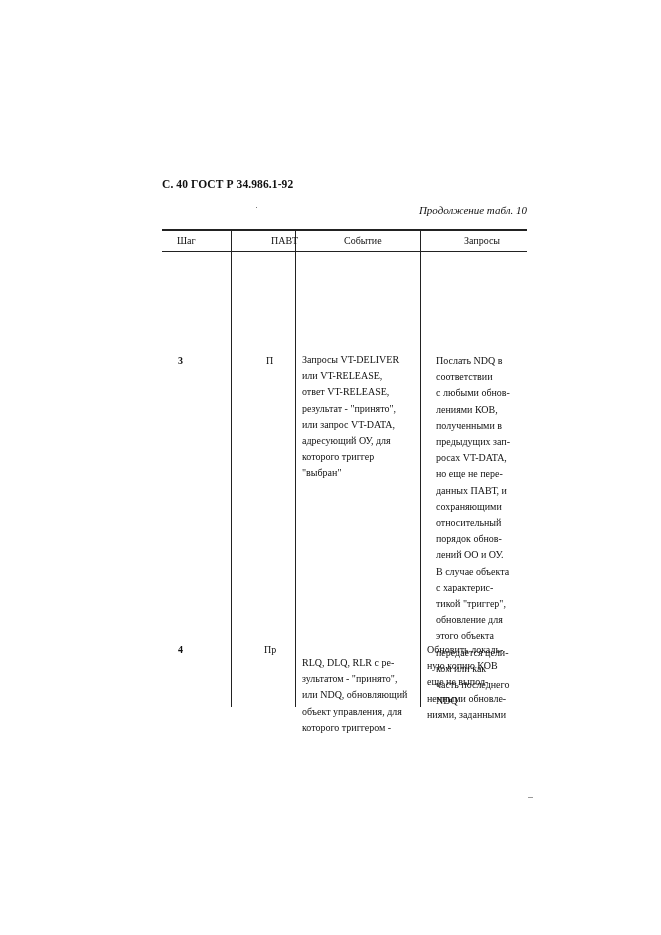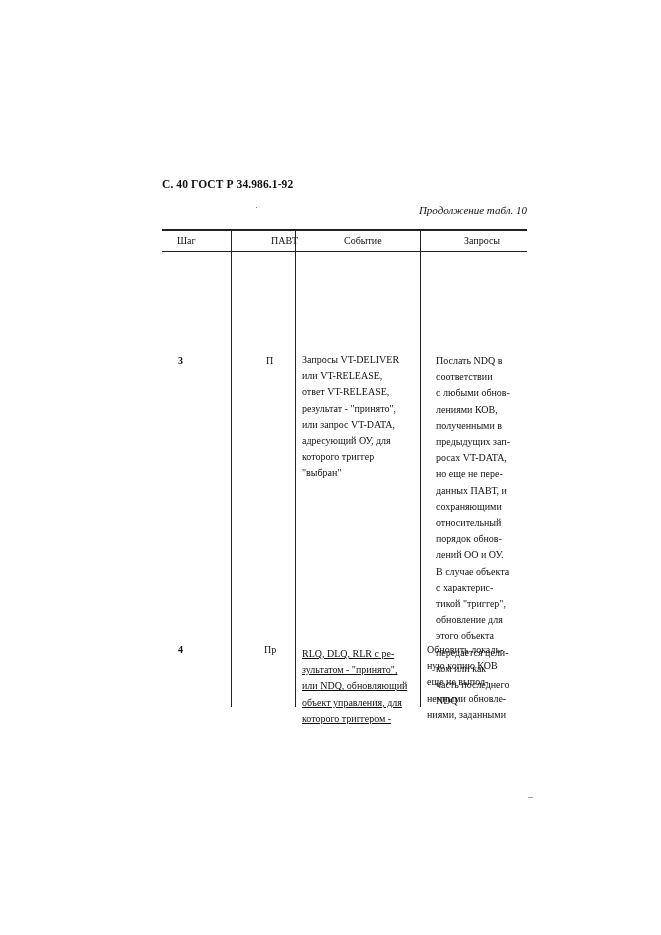--- a/index.html
+++ b/index.html
@@ -130,21 +130,21 @@
 тикой "триггер",
 обновление для
 этого объекта
 передается цели-
 ком или как
 часть последнего
 NDQ</div>
 
   <div class="cell" style="left:16px; top:413px; font-weight:bold;">4</div>
   <div class="cell" style="left:102px; top:413px;text-align:center;">Пр</div>
-  <div class="cell" style="left:140px; top:417px;text-decoration:underline;" id="r4-event">RLQ, DLQ, RLR с ре-
+  <div class="cell" style="left:140px; top:426px;" id="r4-event">RLQ, DLQ, RLR с ре-
 зультатом - "принято",
 или NDQ, обновляющий
 объект управления, для
 которого триггером -</div>
   <div class="cell" style="left:265px; top:413px;" id="r4-action">Обновить локаль-
 ную копию КОВ
 еще не выпол-
 ненными обновле-
 ниями, заданными</div>
 </div>

